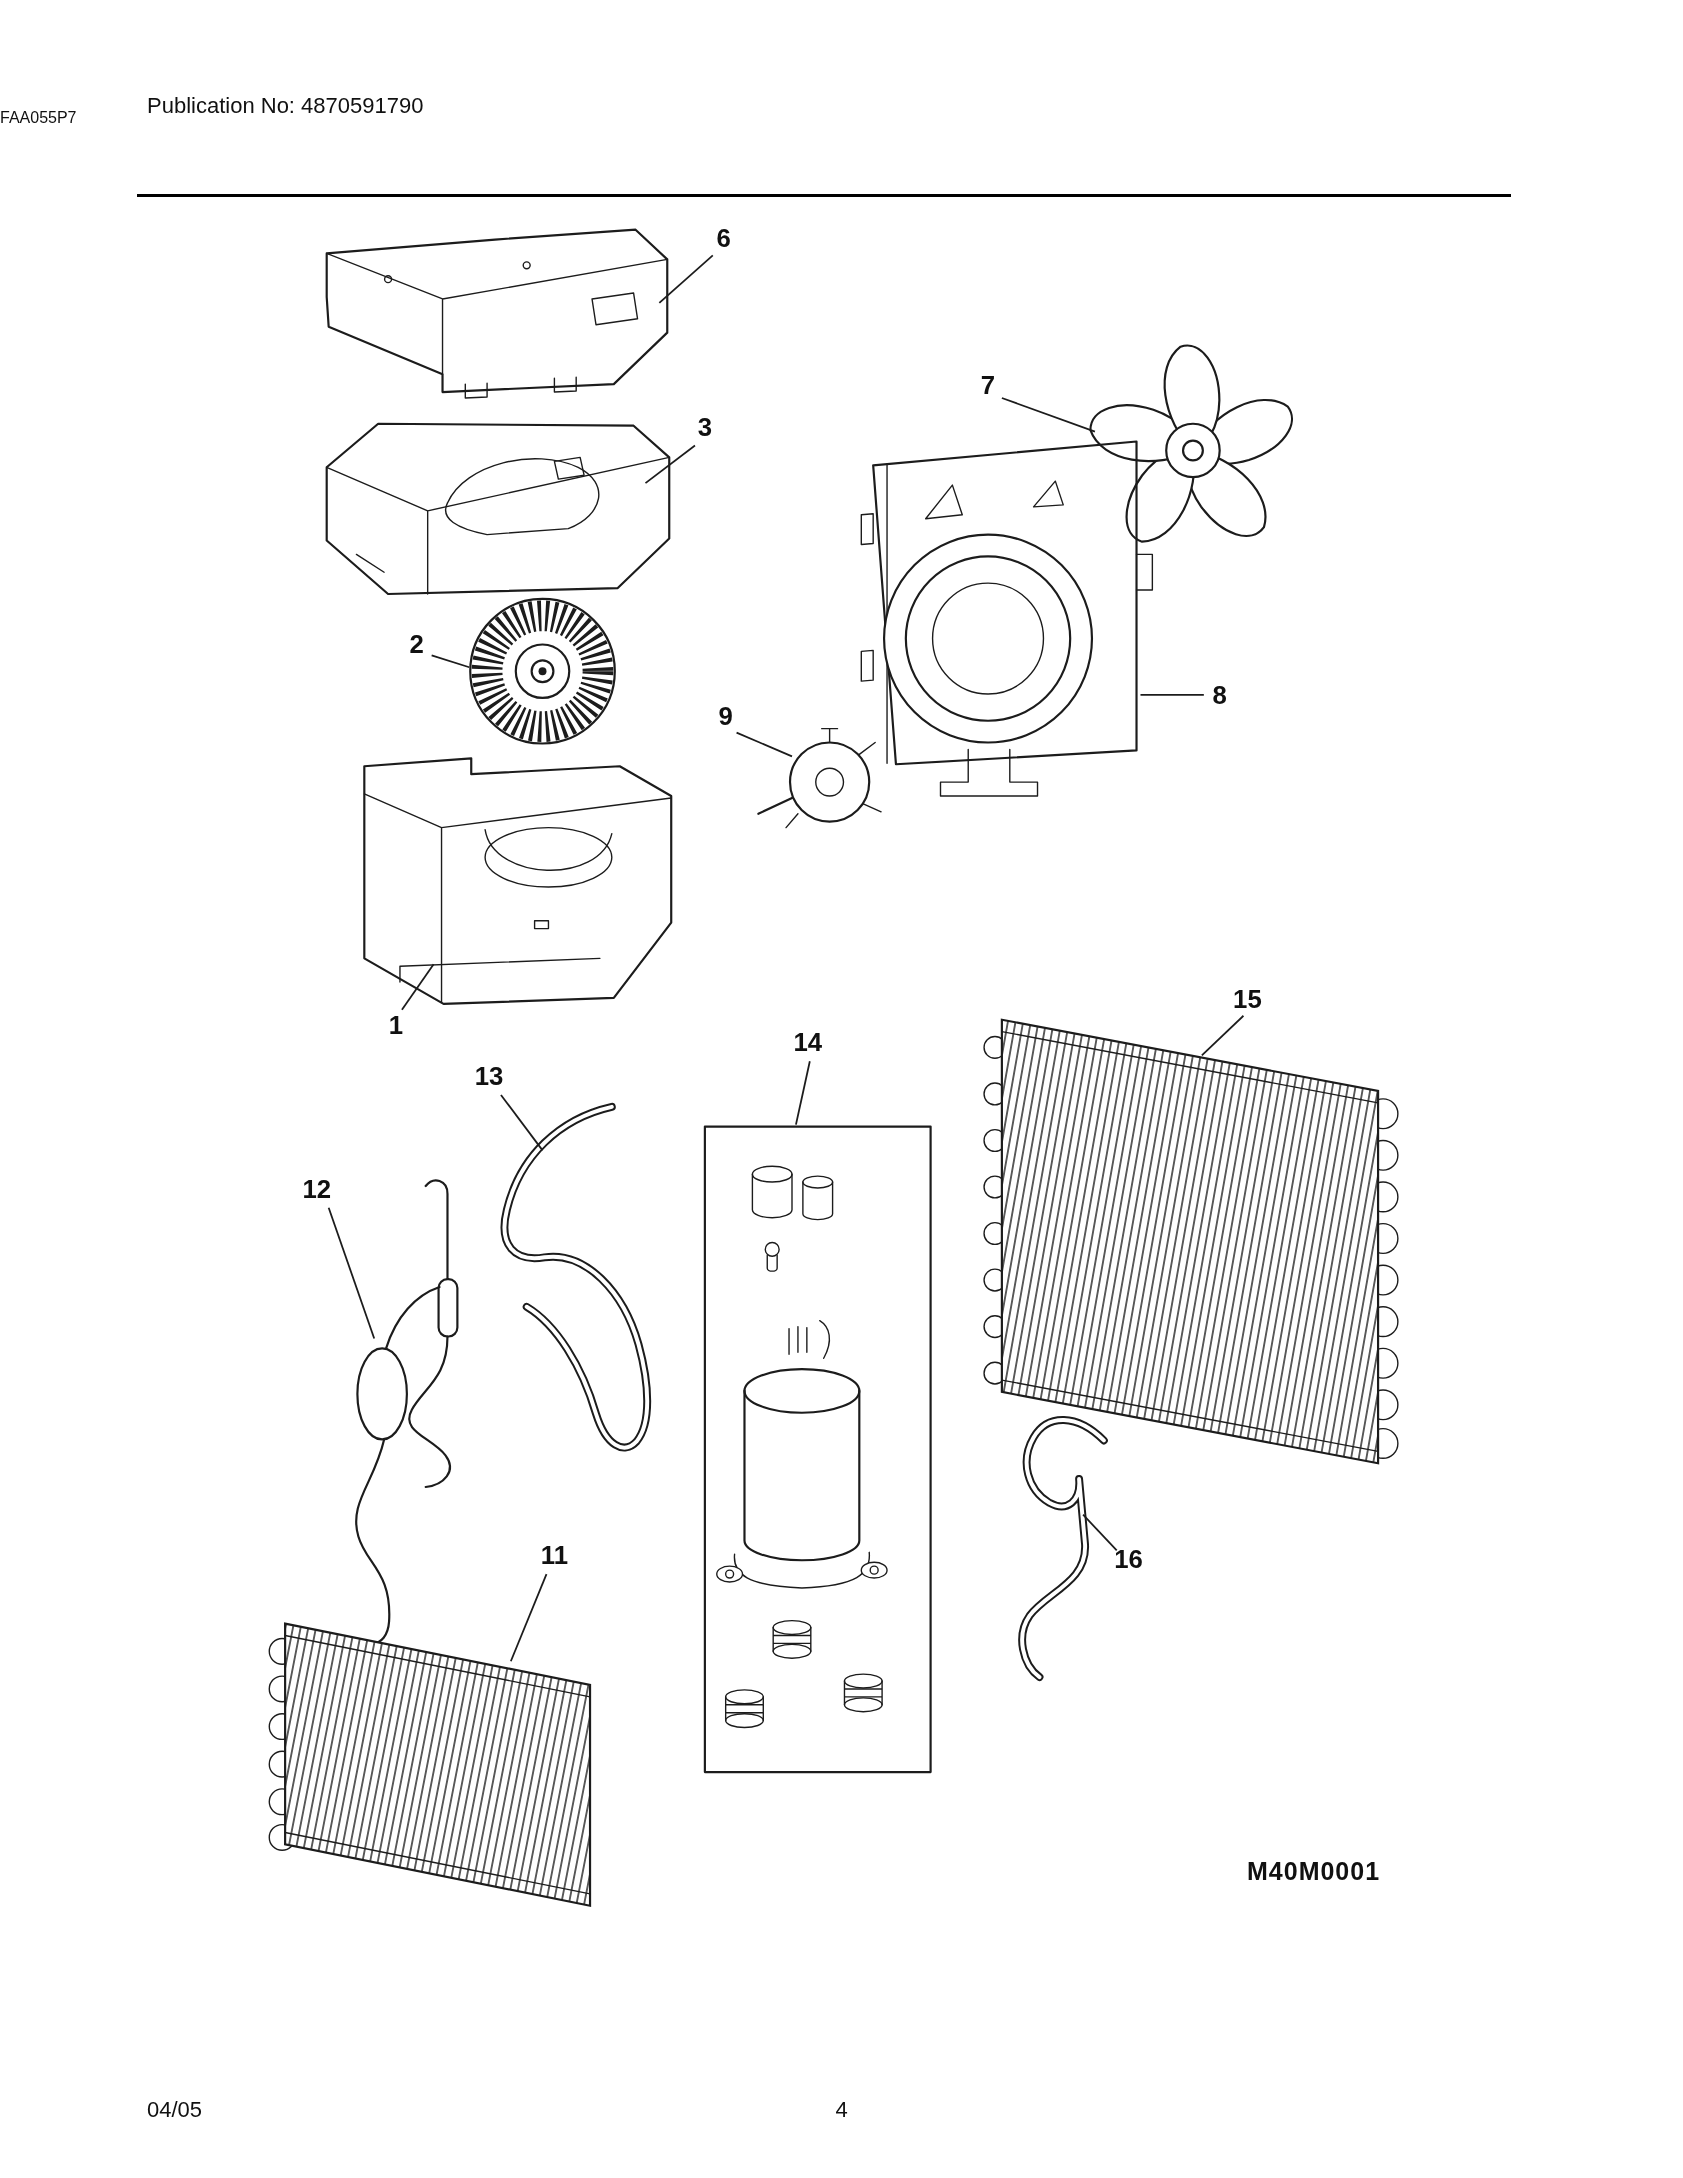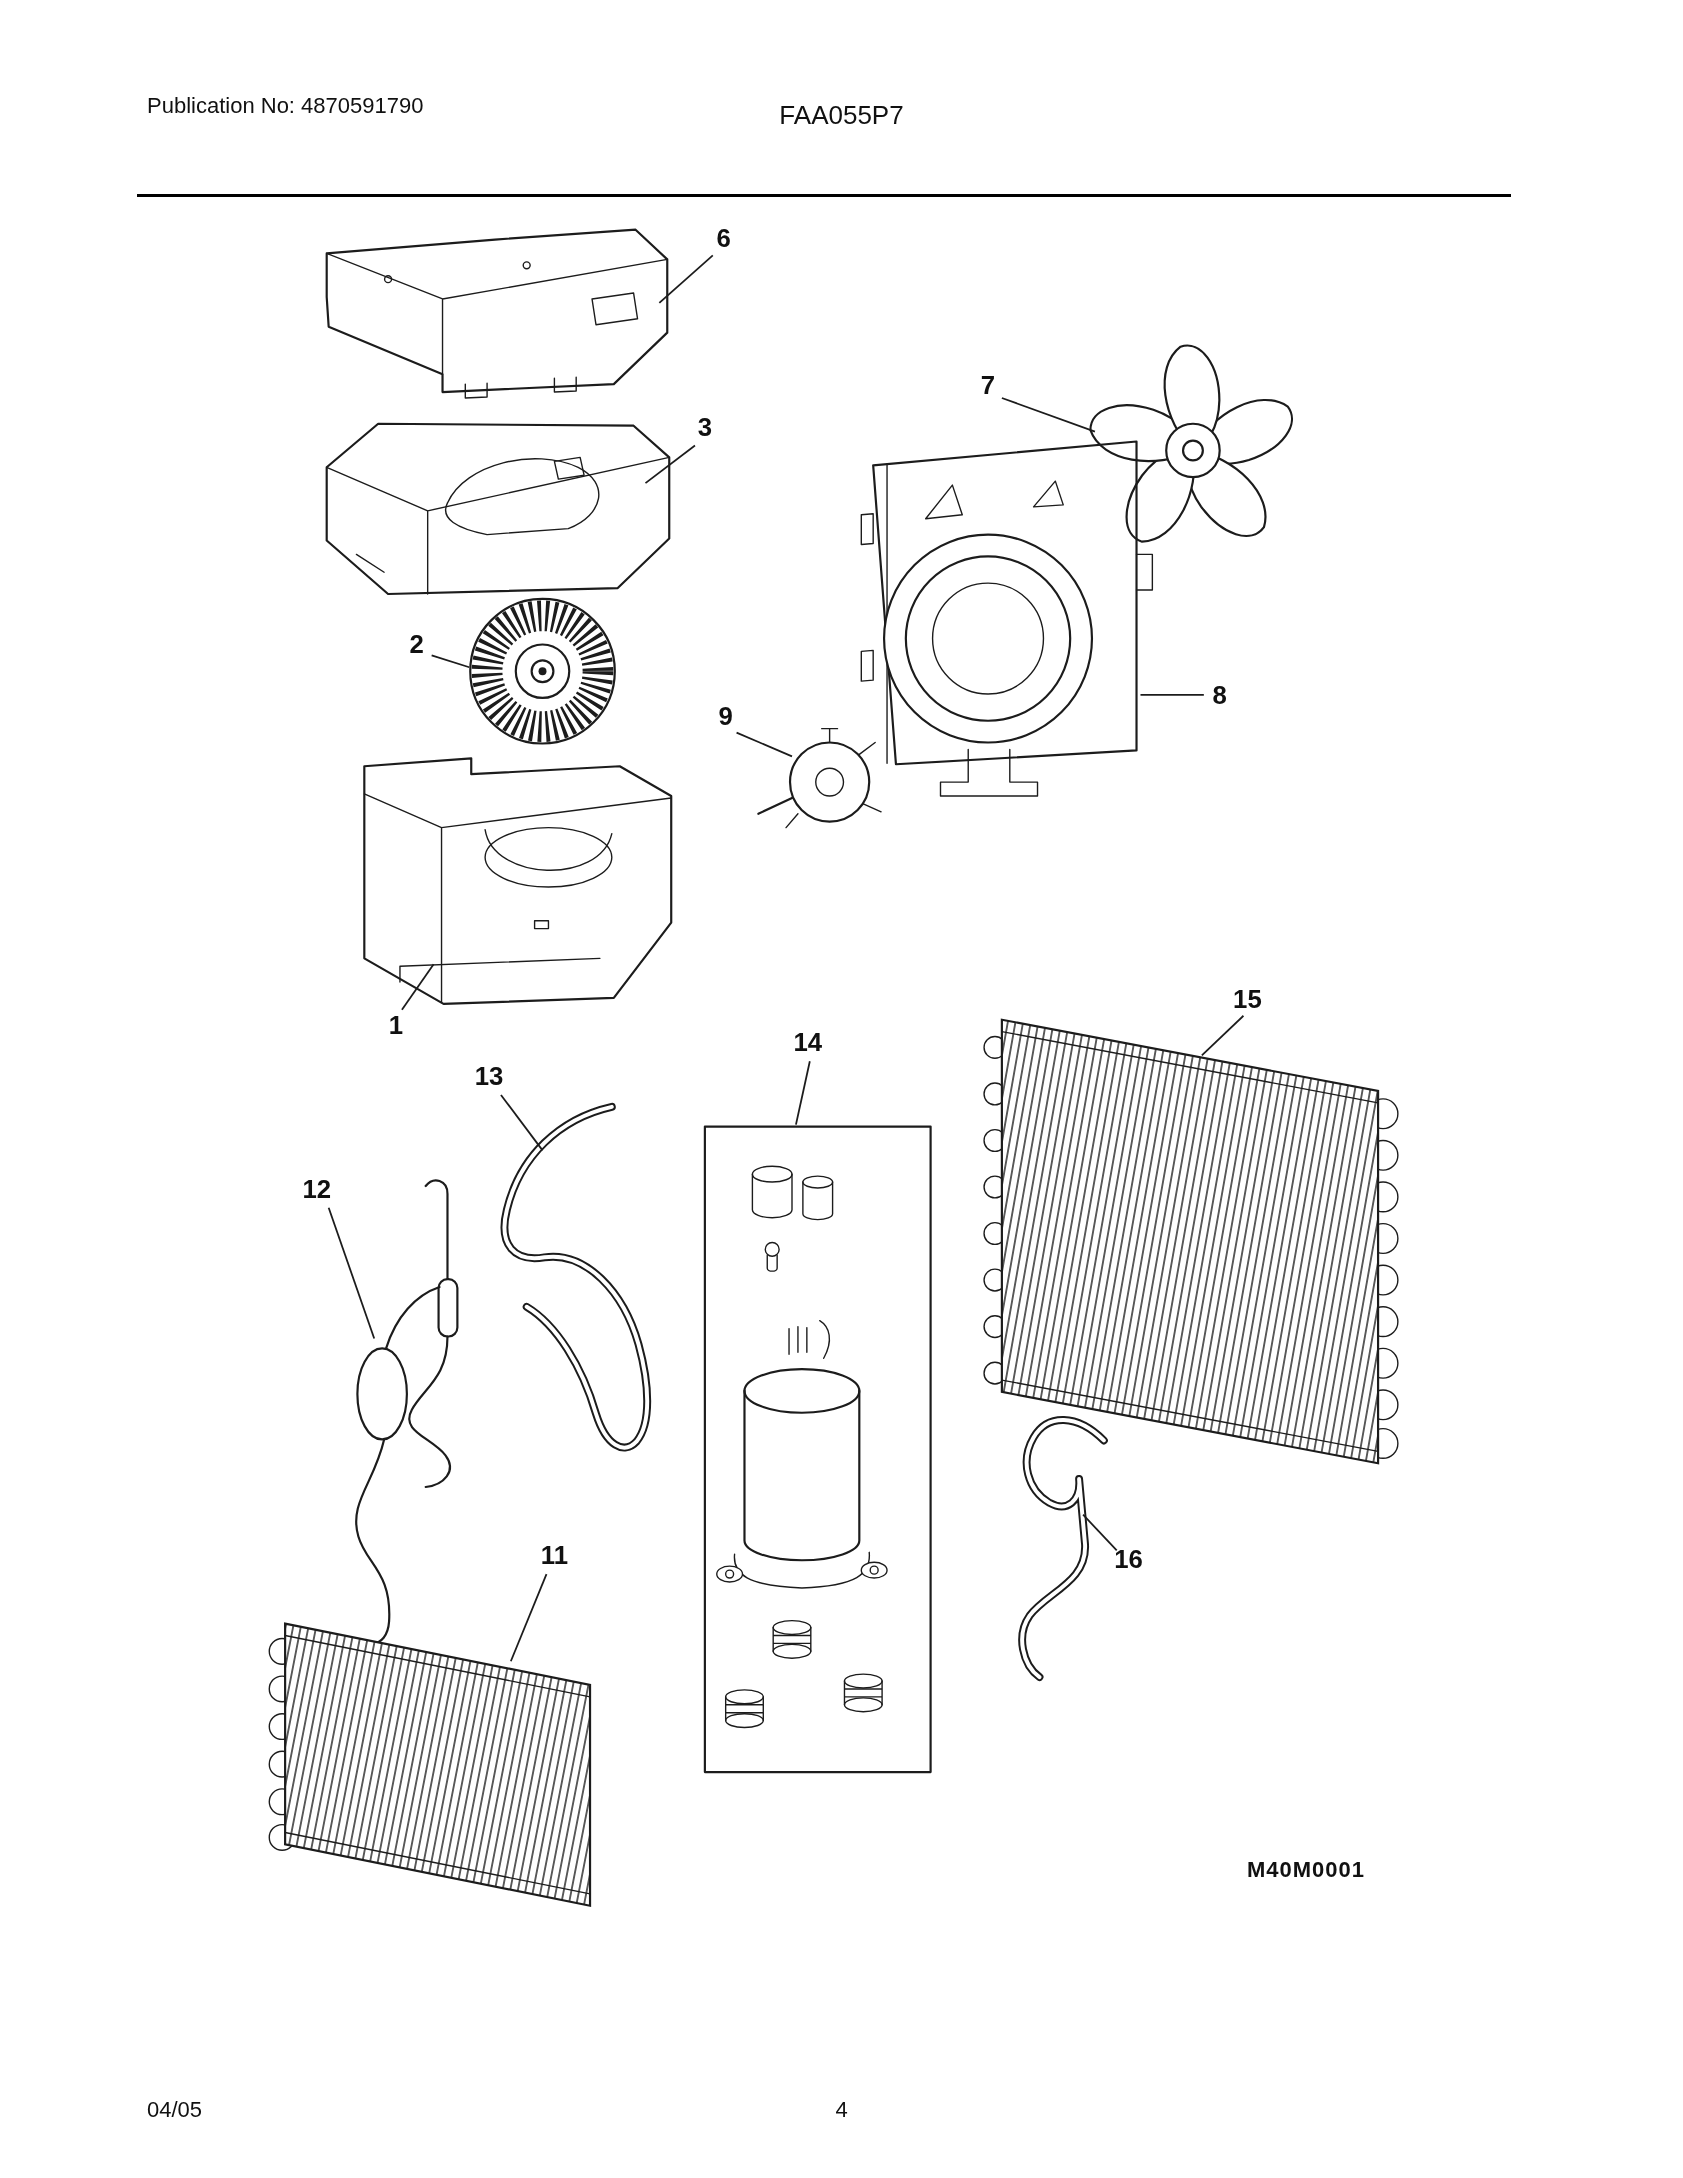--- a/index.html
+++ b/index.html
@@ -3,24 +3,24 @@
 <meta charset="utf-8">
 <style>
   * { margin:0; padding:0; box-sizing:border-box; }
   html,body { background:#ffffff; }
   .page {
     position:relative; width:1683px; height:2178px; background:#fff;
     font-family:"Liberation Sans", sans-serif; color:#111; overflow:hidden;
   }
   .abs { position:absolute; }
   .pub   { left:147px; top:93px;  font-size:22px; }
-  .model { left:0; top:100px; width:100%; text-align:center; font-size:26px; }
+  .model { left:0; top:109px; width:100%; font-size:16px; }
   .title { left:0; top:150px; width:100%; text-align:center; font-size:27px; letter-spacing:0.5px; }
   .rule  { left:137px; top:194px; width:1374px; height:3px; background:#000; }
-  .diagcode { left:1247px; top:1857px; font-size:22px; font-weight:bold; letter-spacing:1px; }
+  .diagcode { left:1247px; top:1857px; font-size:25px; font-weight:bold; letter-spacing:1px; }
   .f-date { left:147px; top:2097px; font-size:22px; }
   .f-page { left:0; top:2097px; width:100%; text-align:center; font-size:22px; }
 
   svg .ln   { fill:none; stroke:#1c1c1c; stroke-width:2.2; stroke-linecap:round; stroke-linejoin:round; }
   svg .thin { stroke-width:1.4; }
   svg .wfill{ fill:#fff; }
   svg .to { fill:none; stroke:#1c1c1c; stroke-width:8; stroke-linecap:round; stroke-linejoin:round; }
   svg .ti { fill:none; stroke:#ffffff; stroke-width:4; stroke-linecap:round; stroke-linejoin:round; }
   svg .leader { stroke:#1c1c1c; stroke-width:1.8; }
   svg .callout { font-family:"Liberation Sans",sans-serif; font-size:26px; font-weight:bold; fill:#111; }

